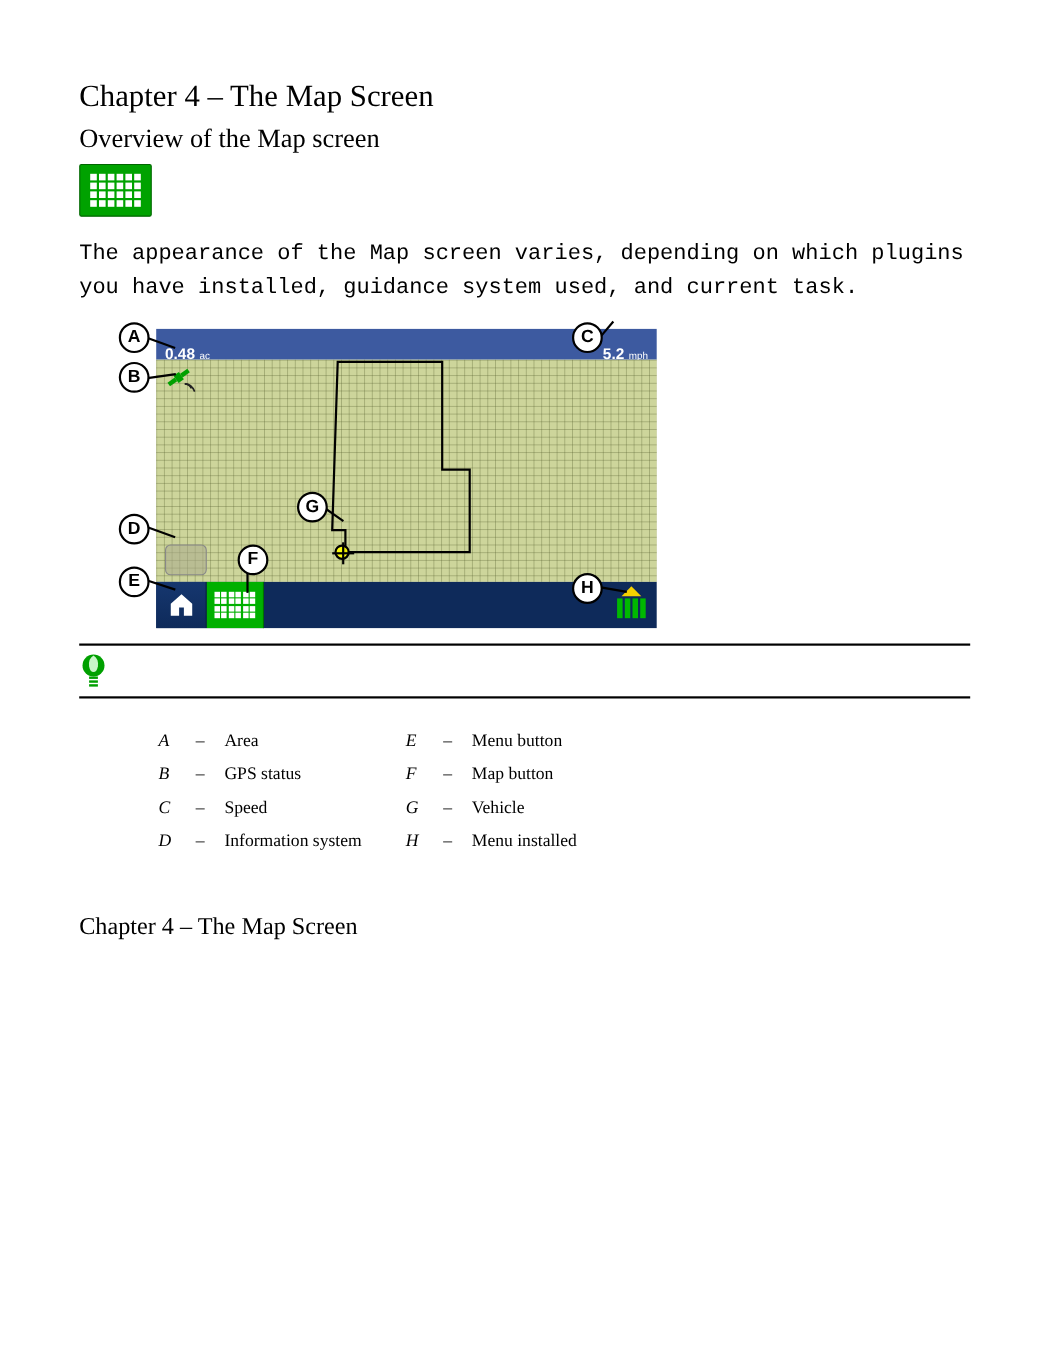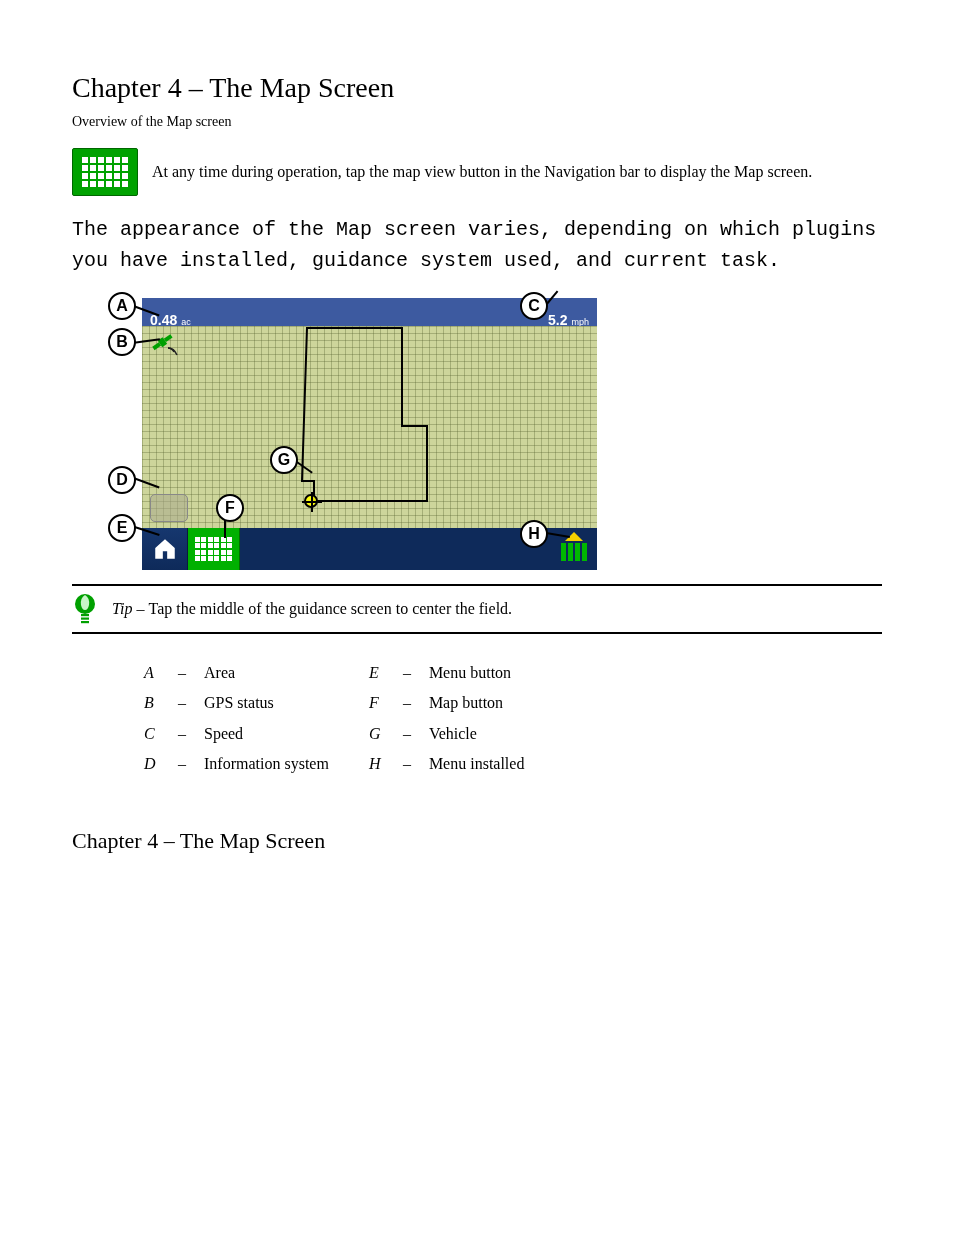--- a/index.html
+++ b/index.html
@@ -11,23 +11,23 @@
     color: #000;
   }
   .page-title {
     font-family: Georgia, 'Times New Roman', serif;
     font-size: 28px;
     font-weight: 500;
     margin-bottom: 10px;
   }
   .section-title {
     font-family: Georgia, 'Times New Roman', serif;
-    font-size: 14px;
+    font-size: 24px;
     font-weight: 500;
-    margin-bottom: 18px;
+    margin-bottom: 8px;
   }
   .intro-row {
     display: flex;
     align-items: center;
     gap: 14px;
     margin-bottom: 18px;
   }
   .grid-button {
     width: 66px;
     height: 48px;
@@ -237,21 +237,20 @@
         <div></div>
         <div></div>
       <div></div>
         <div></div>
         <div></div>
         <div></div>
         <div></div>
         <div></div>
     </div>
   </div>
-  <p class="intro-text">At any time during operation, tap the map view button in the Navigation bar to display the Map screen.</p>
 </div>
 
 <p class="body-para">The appearance of the Map screen varies, depending on which plugins you have installed, guidance system used, and current task.</p>
 
 <div class="figure">
 
   <div class="callout" style="left:-34px; top:-6px;">A</div>
   <div class="callout-diag" style="left:-8px; top:12px; transform:rotate(20deg);"></div>
 
   <div class="callout" style="left:-34px; top:30px;">B</div>
@@ -351,23 +350,20 @@
 </div>
 
 <div class="tip-block">
   <svg class="bulb" width="26" height="34" viewBox="0 0 26 34">
     <circle cx="13" cy="12" r="10" fill="#00a000"></circle>
     <path d="M13 3 Q18 6 17 13 Q16 18 13 18 Q10 18 9 13 Q8 6 13 3" fill="#c9f5c9"></path>
     <rect x="9" y="22" width="8" height="2.2" fill="#00a000"></rect>
     <rect x="9" y="25.5" width="8" height="2.2" fill="#00a000"></rect>
     <rect x="9" y="29" width="8" height="2.2" fill="#00a000"></rect>
   </svg>
-  <p class="tip-text">
-    <span class="tip-label">Tip – </span><span>Tap the middle of the guidance screen to center the field.</span>
-  </p>
 </div>
 
 <div class="legend">
   <div class="legend-col" id="legend-col-1">
       <div class="legend-item">
         <span class="key">A</span>
         <span class="dash">–</span>
         <span>Area</span>
       </div>
       <div class="legend-item">

